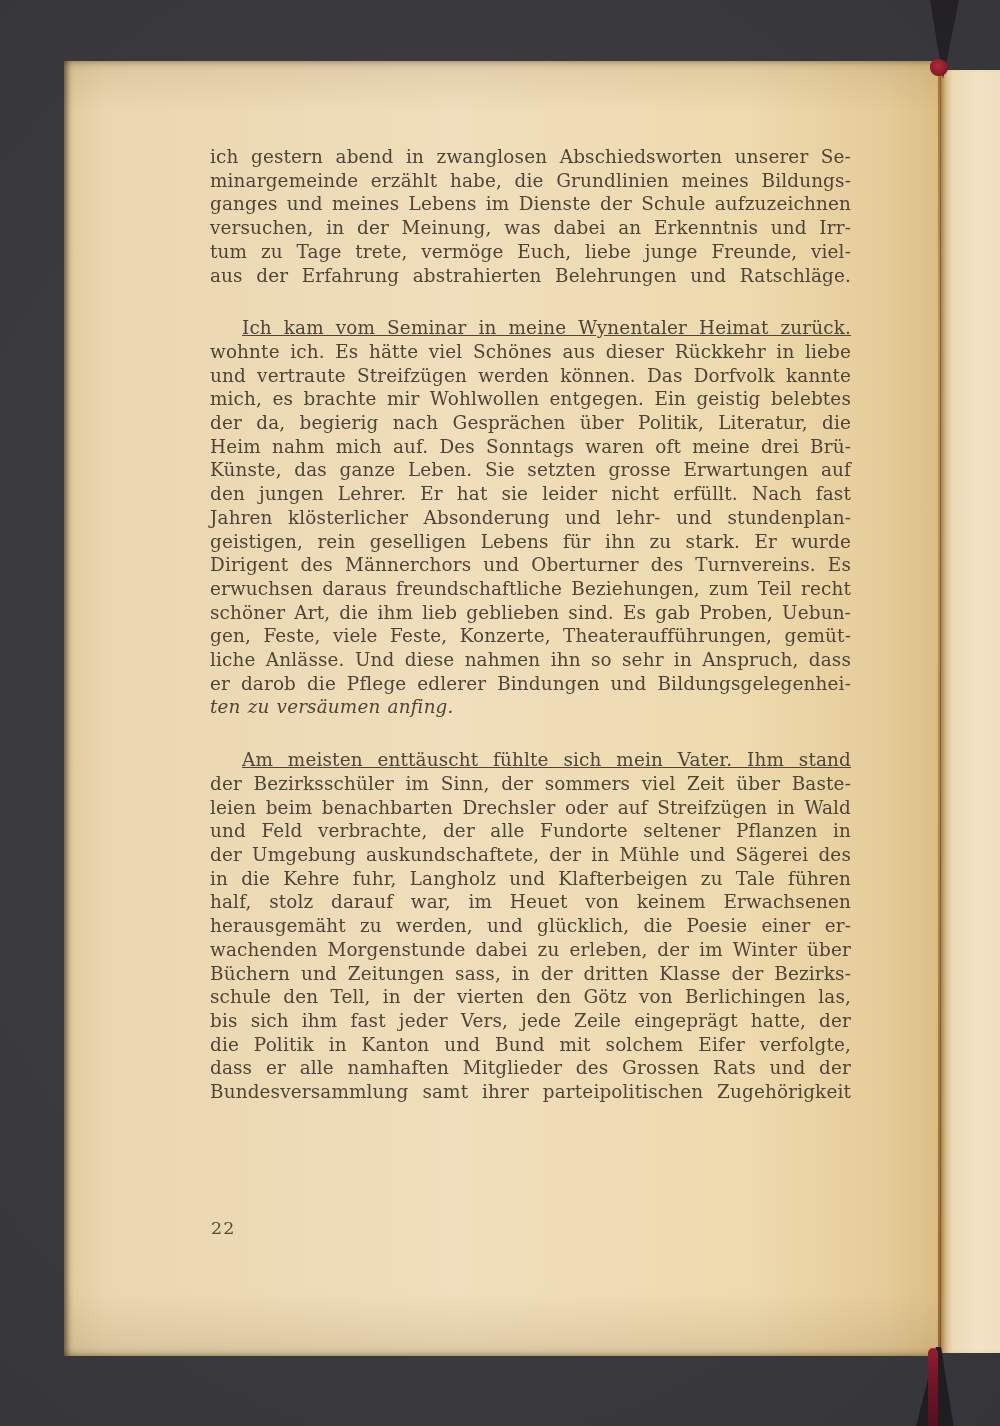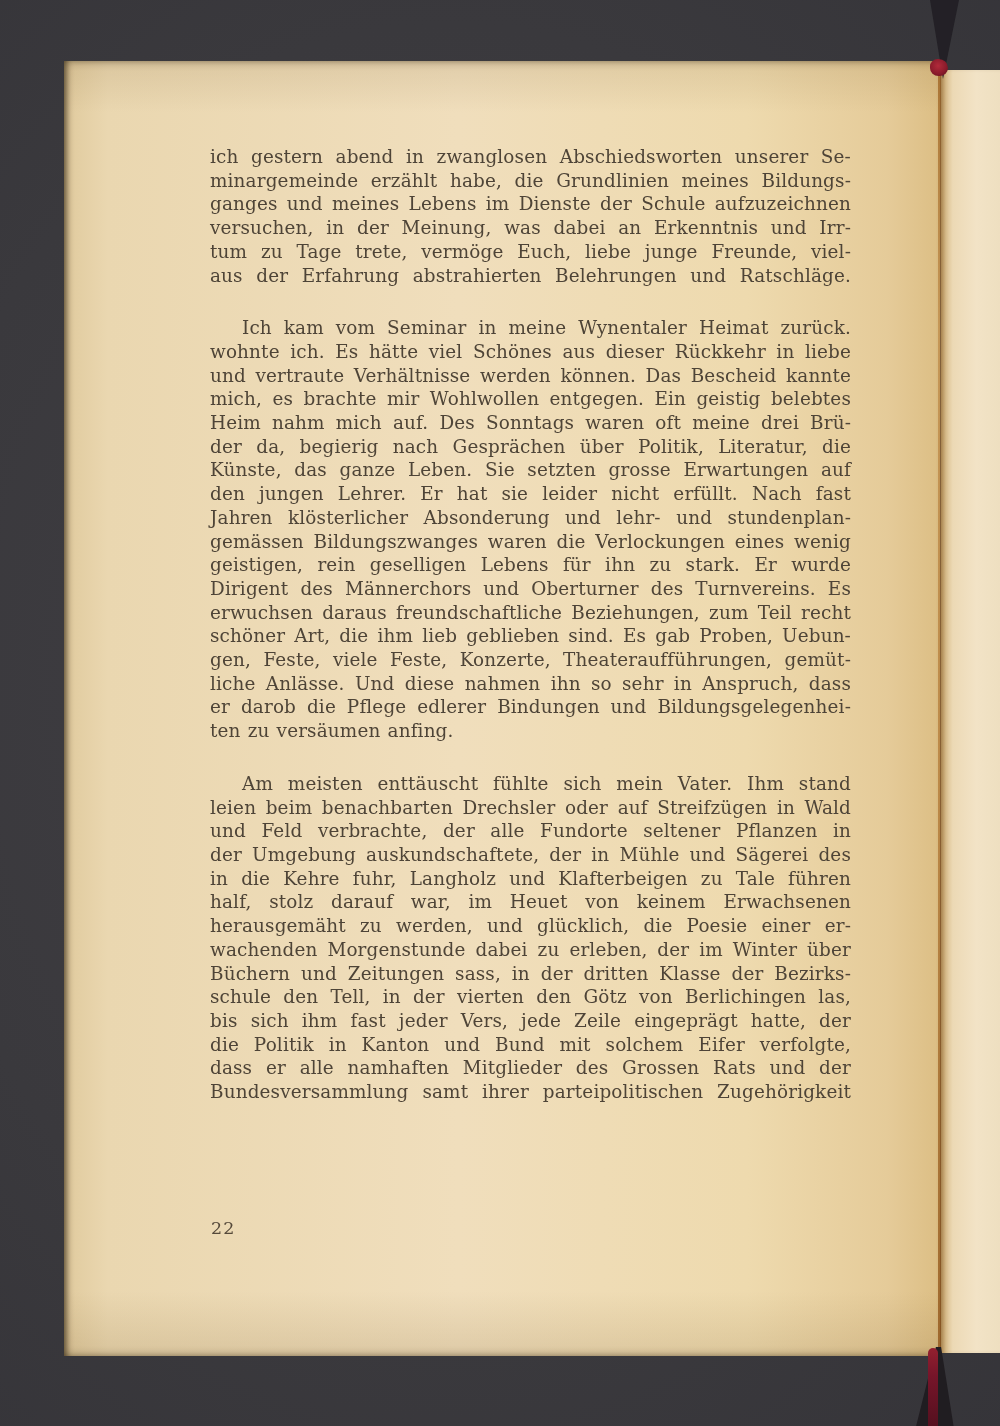--- a/index.html
+++ b/index.html
@@ -100,22 +100,22 @@
     letter-spacing: 0.15px;
     word-spacing: 0.06em;
   }
   .para { margin: 0 0 29px 0; }
   .para:last-child { margin-bottom: 12px; }
   .line {
     text-align: justify;
     text-align-last: justify;
     white-space: normal;
   }
-  .line.last { text-align-last: left; }
-  .para.indent .line:first-child { text-indent: 32px; }
+  .line.last { text-align-last: left; font-style: italic; }
+  .para.indent .line:first-child { text-indent: 32px; text-decoration: underline; }
   .page-number {
     position: absolute;
     left: 211px;
     top: 1218px;
     font-size: 17.5px;
     color: #55493a;
     letter-spacing: 1px;
   }
 </style>
 </head>
@@ -139,39 +139,39 @@
         <div class="line">ich gestern abend in zwanglosen Abschiedsworten unserer Se-</div>
         <div class="line">minargemeinde erzählt habe, die Grundlinien meines Bildungs-</div>
         <div class="line">ganges und meines Lebens im Dienste der Schule aufzuzeichnen</div>
         <div class="line">versuchen, in der Meinung, was dabei an Erkenntnis und Irr-</div>
         <div class="line">tum zu Tage trete, vermöge Euch, liebe junge Freunde, viel-</div>
         <div class="line">aus der Erfahrung abstrahierten Belehrungen und Ratschläge.</div>
       </div>
       <div class="para indent">
         <div class="line">Ich kam vom Seminar in meine Wynentaler Heimat zurück.</div>
         <div class="line">wohnte ich. Es hätte viel Schönes aus dieser Rückkehr in liebe</div>
-        <div class="line">und vertraute Verhältnisse werden können. Das Bescheid kannte</div>
+        <div class="line">und vertraute Streifzügen werden können. Das Dorfvolk kannte</div>
         <div class="line">mich, es brachte mir Wohlwollen entgegen. Ein geistig belebtes</div>
+        <div class="line">der da, begierig nach Gesprächen über Politik, Literatur, die</div>
         <div class="line">Heim nahm mich auf. Des Sonntags waren oft meine drei Brü-</div>
-        <div class="line">der da, begierig nach Gesprächen über Politik, Literatur, die</div>
         <div class="line">Künste, das ganze Leben. Sie setzten grosse Erwartungen auf</div>
         <div class="line">den jungen Lehrer. Er hat sie leider nicht erfüllt. Nach fast</div>
         <div class="line">Jahren klösterlicher Absonderung und lehr- und stundenplan-</div>
-        <div class="line">gemässen Bildungszwanges waren die Verlockungen eines wenig</div>
         <div class="line">geistigen, rein geselligen Lebens für ihn zu stark. Er wurde</div>
         <div class="line">Dirigent des Männerchors und Oberturner des Turnvereins. Es</div>
         <div class="line">erwuchsen daraus freundschaftliche Beziehungen, zum Teil recht</div>
         <div class="line">schöner Art, die ihm lieb geblieben sind. Es gab Proben, Uebun-</div>
         <div class="line">gen, Feste, viele Feste, Konzerte, Theateraufführungen, gemüt-</div>
         <div class="line">liche Anlässe. Und diese nahmen ihn so sehr in Anspruch, dass</div>
         <div class="line">er darob die Pflege edlerer Bindungen und Bildungsgelegenhei-</div>
         <div class="line last">ten zu versäumen anfing.</div>
       </div>
       <div class="para indent">
         <div class="line">Am meisten enttäuscht fühlte sich mein Vater. Ihm stand</div>
+        <div class="line">der Bezirksschüler im Sinn, der sommers viel Zeit über Baste-</div>
         <div class="line">leien beim benachbarten Drechsler oder auf Streifzügen in Wald</div>
         <div class="line">und Feld verbrachte, der alle Fundorte seltener Pflanzen in</div>
         <div class="line">der Umgebung auskundschaftete, der in Mühle und Sägerei des</div>
         <div class="line">in die Kehre fuhr, Langholz und Klafterbeigen zu Tale führen</div>
         <div class="line">half, stolz darauf war, im Heuet von keinem Erwachsenen</div>
         <div class="line">herausgemäht zu werden, und glücklich, die Poesie einer er-</div>
         <div class="line">wachenden Morgenstunde dabei zu erleben, der im Winter über</div>
         <div class="line">Büchern und Zeitungen sass, in der dritten Klasse der Bezirks-</div>
         <div class="line">schule den Tell, in der vierten den Götz von Berlichingen las,</div>
         <div class="line">bis sich ihm fast jeder Vers, jede Zeile eingeprägt hatte, der</div>

